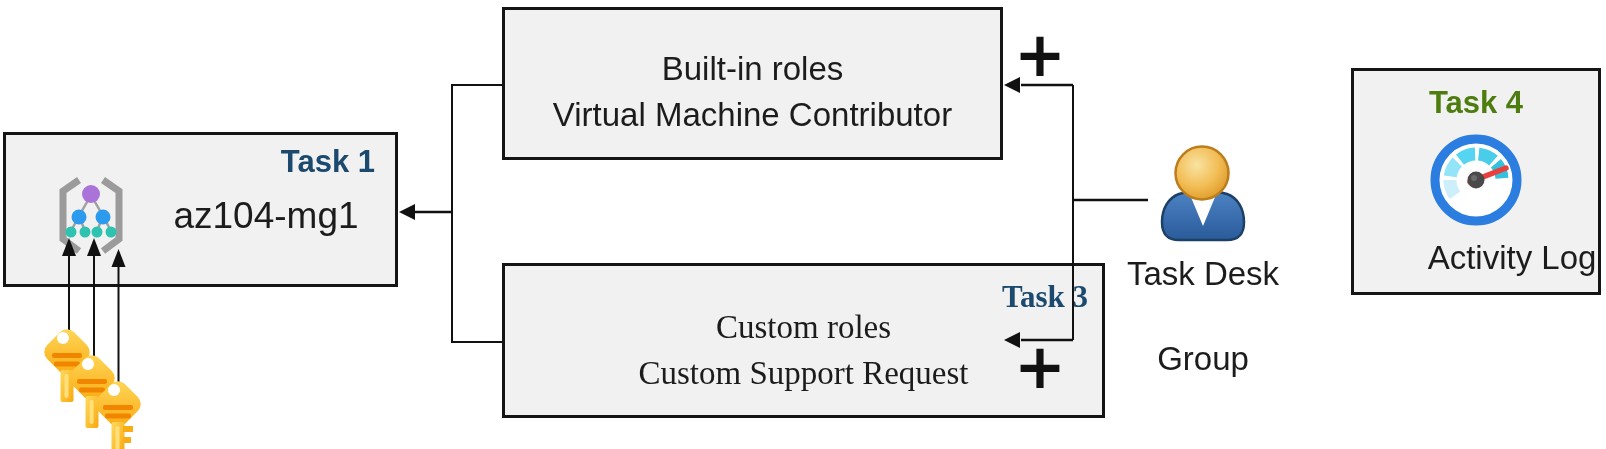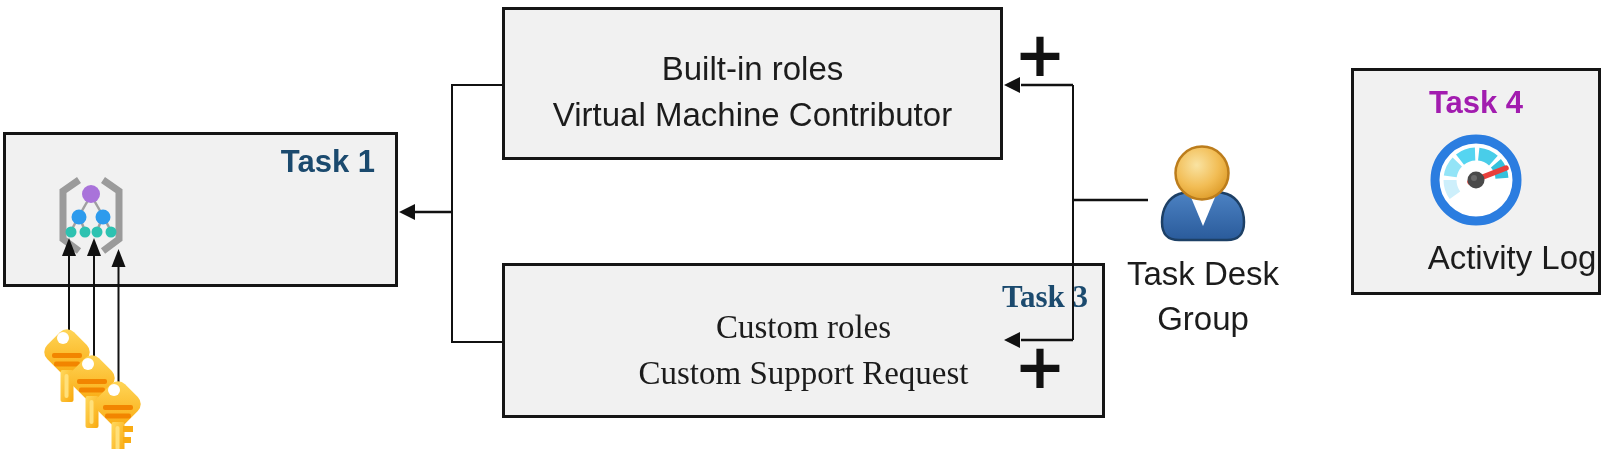--- a/index.html
+++ b/index.html
@@ -12,39 +12,40 @@
   }
   .task-label{
     position:absolute;color:#1b4a6e;font-weight:bold;font-size:31px;line-height:34px;white-space:nowrap;
   }
   .box-line{
     position:absolute;left:0;width:100%;text-align:center;font-size:33px;line-height:46px;white-space:nowrap;
   }
   .t1-title{
     position:absolute;left:130px;width:260px;top:57px;text-align:center;font-size:37px;line-height:48px;
   }
-  .t4-label{position:absolute;left:0;width:100%;text-align:center;top:14px;color:#a21caf;font-weight:bold;font-size:31px;}
+  .t4-label{position:absolute;left:0;width:100%;text-align:center;top:14px;color:#4d7c0f;font-weight:bold;font-size:31px;}
   .t4-title{position:absolute;left:0;width:100%;text-align:center;top:166px;font-size:33px;line-height:42px;padding-left:36px;}
   .person{position:absolute;left:1123px;top:133px;width:160px;}
   .person svg{display:block;margin:0 auto;}
-  .person-line{width:100%;text-align:center;font-size:33px;line-height:45px;}
+  .person-line{width:100%;text-align:center;font-size:33px;line-height:45px;margin-top:40px;}
   .plus{
     position:absolute;width:56px;height:66px;line-height:66px;text-align:center;
     font-size:62px;font-weight:bold;color:#111;font-family:"DejaVu Sans","Liberation Sans",sans-serif;
   }
   svg.overlay{position:absolute;left:0;top:0;pointer-events:none;}
   .icon-abs{position:absolute;}
 </style>
 </head>
 <body>
 
 <div class="canvas">
 
   <div class="box" style="left:3px;top:132px;width:395px;height:155px;">
     <span class="task-label" style="right:20px;top:10px;">Task 1</span>
+    <span class="t1-title">az104-mg1</span>
   </div>
 
   <svg class="icon-abs" style="left:52px;top:174px;" width="78" height="86" viewBox="0 0 78 86">
     <path d="M27,6 L11,17 L11,65 L27,77" fill="none" stroke="#9b9b9b" stroke-width="7"></path>
     <path d="M51,6 L67,17 L67,65 L51,77" fill="none" stroke="#9b9b9b" stroke-width="7"></path>
     <g stroke="#a0a0a0" stroke-width="2.5">
       <path d="M39,21 L27,42"></path>
         <path d="M39,21 L51,42"></path>
       <path d="M27,42 L19,57"></path>
         <path d="M27,42 L33,57"></path>

